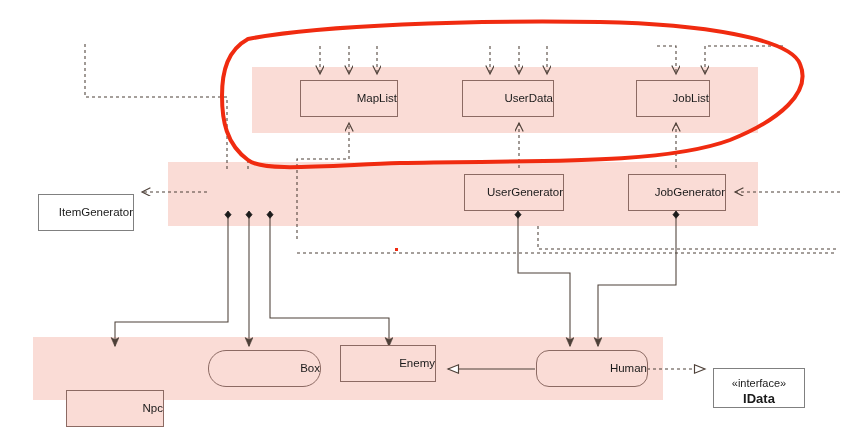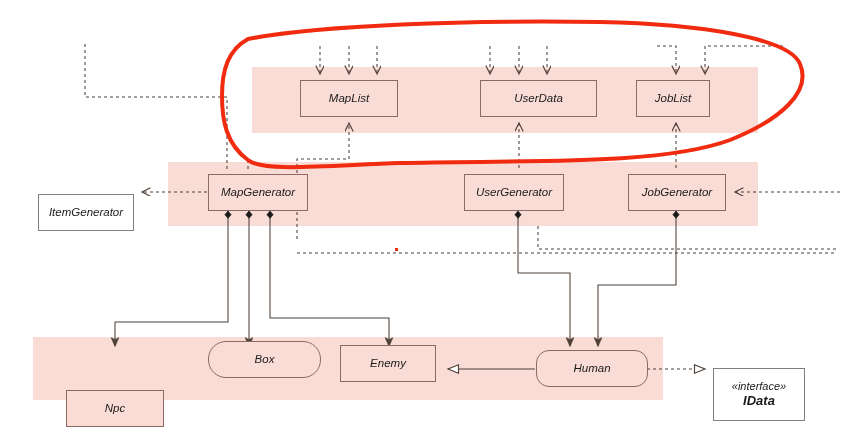--- a/index.html
+++ b/index.html
@@ -2,22 +2,22 @@
 <html><head>
 <meta charset="utf-8">
 <style>
   html,body{margin:0;padding:0;background:#ffffff;}
   body{width:859px;height:428px;overflow:hidden;
        font-family:"Liberation Sans","DejaVu Sans",sans-serif;}
   #canvas{position:relative;width:859px;height:428px;background:#fff;}
   svg#wires{position:absolute;left:0;top:0;width:859px;height:428px;}
   .band{position:absolute;background:#fadcd6;}
   .node{position:absolute;box-sizing:border-box;display:flex;
-        align-items:center;justify-content:center;text-align:center;
-        font-size:11.5px;color:#1a1a1a;line-height:1.25;font-style:italic;}
+        align-items:center;justify-content:flex-end;text-align:center;
+        font-size:11.5px;color:#1a1a1a;line-height:1.25;}
   .node.pink{background:#fadcd6;border:1.2px solid #8c6a63;}
   .node.white{background:#ffffff;border:1.2px solid #808080;margin-top:20px;}
   .iface-stereo{font-size:11px;display:block;}
   .iface-name{font-size:13px;font-weight:bold;display:block;}
   .reddot{position:absolute;width:3px;height:3px;background:#f02b10;}
 </style>
 </head>
 <body>
 
 <div id="canvas">
@@ -90,60 +90,57 @@
 
     <path d="M248,39 C320,25 470,20 600,22 C700,24 790,38 800,64 C812,92 780,120 730,140
              C660,166 520,160 400,163 C320,166 262,172 248,160
              C226,144 222,120 222,96 C222,70 228,50 248,39" fill="none" stroke="#f02b10" stroke-width="4" stroke-linecap="round"></path>
   </svg>
 
   <div class="node pink" style="left:300px;top:80px;width:98px;height:37px;">
     <span>MapList</span>
   </div>
 
-  <div class="node pink" style="left:480px;top:80px;width:117px;height:37px;">
+  <div class="node pink" style="left:462px;top:80px;width:92px;height:37px;">
     <span>UserData</span>
   </div>
 
   <div class="node pink" style="left:636px;top:80px;width:74px;height:37px;">
     <span>JobList</span>
   </div>
 
   <div class="node white" style="left:38px;top:174px;width:96px;height:37px;">
     <span>ItemGenerator</span>
   </div>
 
-  <div class="node pink" style="left:208px;top:174px;width:100px;height:37px;">
-    <span>MapGenerator</span>
-  </div>
 
   <div class="node pink" style="left:628px;top:174px;width:98px;height:37px;">
     <span>JobGenerator</span>
   </div>
 
   <div class="node pink" style="left:464px;top:174px;width:100px;height:37px;">
     <span>UserGenerator</span>
   </div>
 
   <div class="node pink" style="left:66px;top:350px;width:98px;height:37px;margin-top:40px;">
     <span>Npc</span>
   </div>
 
-  <div class="node pink" style="left:208px;top:341px;width:113px;height:37px;border-radius:18px;">
+  <div class="node pink" style="left:208px;top:350px;width:113px;height:37px;border-radius:18px;">
     <span>Box</span>
   </div>
 
   <div class="node pink" style="left:340px;top:345px;width:96px;height:37px;">
     <span>Enemy</span>
   </div>
 
   <div class="node pink" style="left:536px;top:350px;width:112px;height:37px;border-radius:13px;">
     <span>Human</span>
   </div>
 
-  <div class="node white" style="left:713px;top:348px;width:92px;height:53px;flex-direction:column;">
+  <div class="node white" style="left:713px;top:348px;width:92px;height:40px;flex-direction:column;">
     <span class="iface-stereo">«interface»</span>
     <span class="iface-name">IData</span>
   </div>
 
   <div class="reddot" style="left:395px;top:248px;"></div>
 
 </div>
 
 </body></html>

